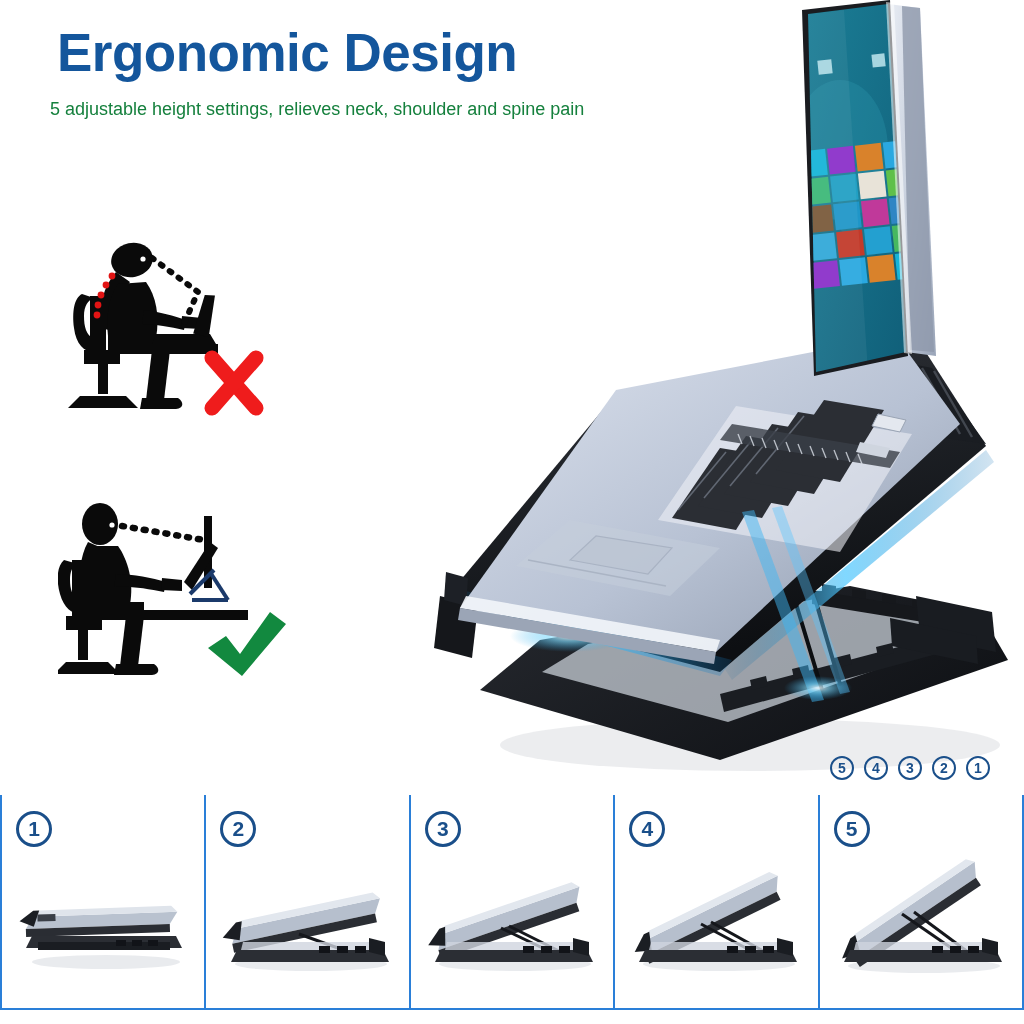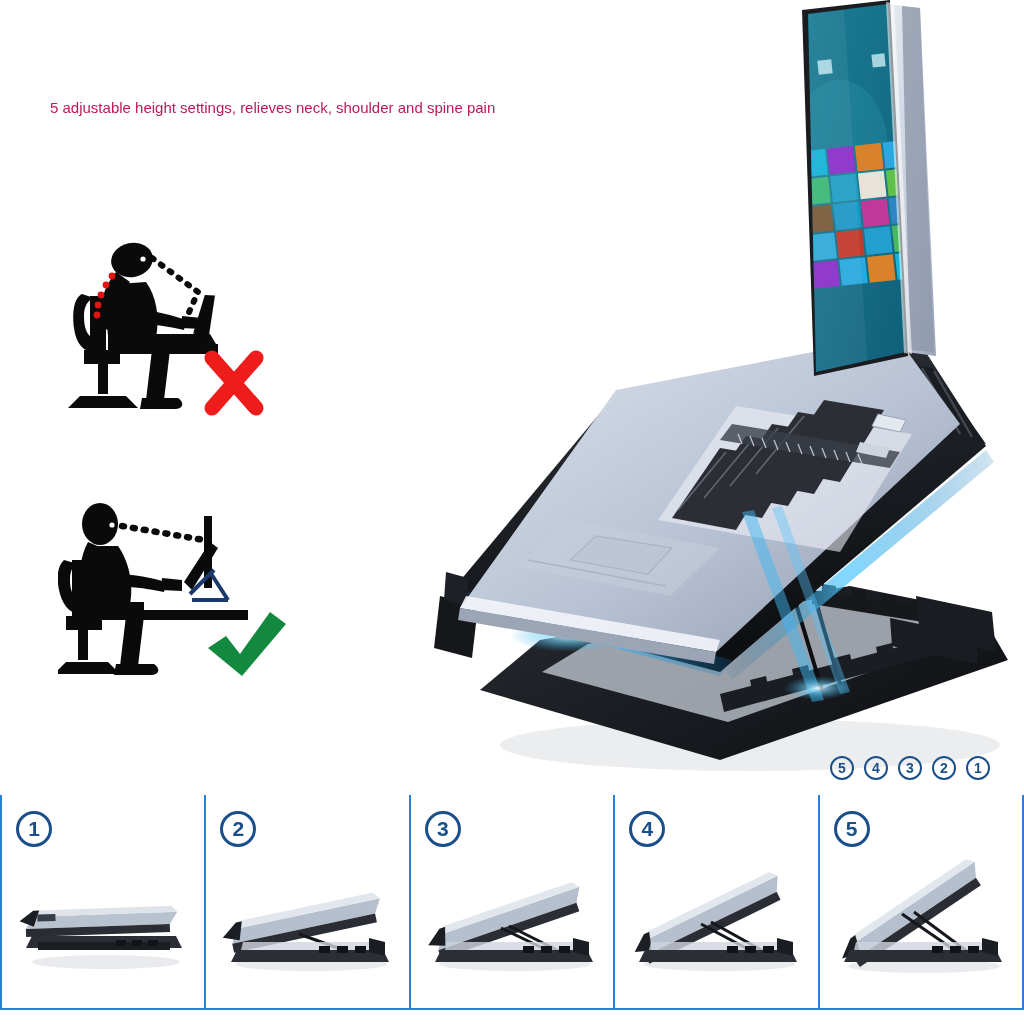--- a/index.html
+++ b/index.html
@@ -12,22 +12,22 @@
   .stage{position:absolute;inset:0;width:1024px;height:1024px;}
 
   
   .headline{
     position:absolute;left:57px;top:26px;
     font-size:53px;font-weight:bold;letter-spacing:-0.5px;
     color:#14569c;line-height:1;white-space:nowrap;
   }
   .subhead{
     position:absolute;left:50px;top:98px;width:540px;
-    font-size:15px;font-weight:400;line-height:1.33;
-    color:#be185d;
+    font-size:18px;font-weight:400;line-height:1.33;
+    color:#15803d;
   }
 
   
   .posture{position:absolute;}
   .posture svg{display:block;}
 
   
   .circnum{
     box-sizing:border-box;
     border-radius:50%;
@@ -70,20 +70,21 @@
     width:36px;height:36px;font-size:21px;border-width:3px;
   }
   .cell .shot{position:absolute;left:0;right:0;bottom:22px;height:130px;}
   .cell .shot svg{display:block;margin:0 auto;}
 </style>
 </head>
 <body>
 
 <div class="stage">
 
+  <div class="headline">Ergonomic Design</div>
   <div class="subhead">5 adjustable height settings, relieves neck, shoulder and spine pain</div>
 
   <div class="posture" style="left:60px;top:232px;width:260px;height:200px;">
     <svg width="260" height="200" viewBox="0 0 260 200">
       <g fill="#0a0a0a">
 
         <ellipse cx="72" cy="28" rx="21" ry="17" transform="rotate(-12 72 28)"></ellipse>
         <circle cx="83" cy="27" r="2.6" fill="#ffffff"></circle>
 
         <path d="M56 40 C44 54 38 74 40 96 L58 100 C56 80 60 62 70 50 Z"></path>

